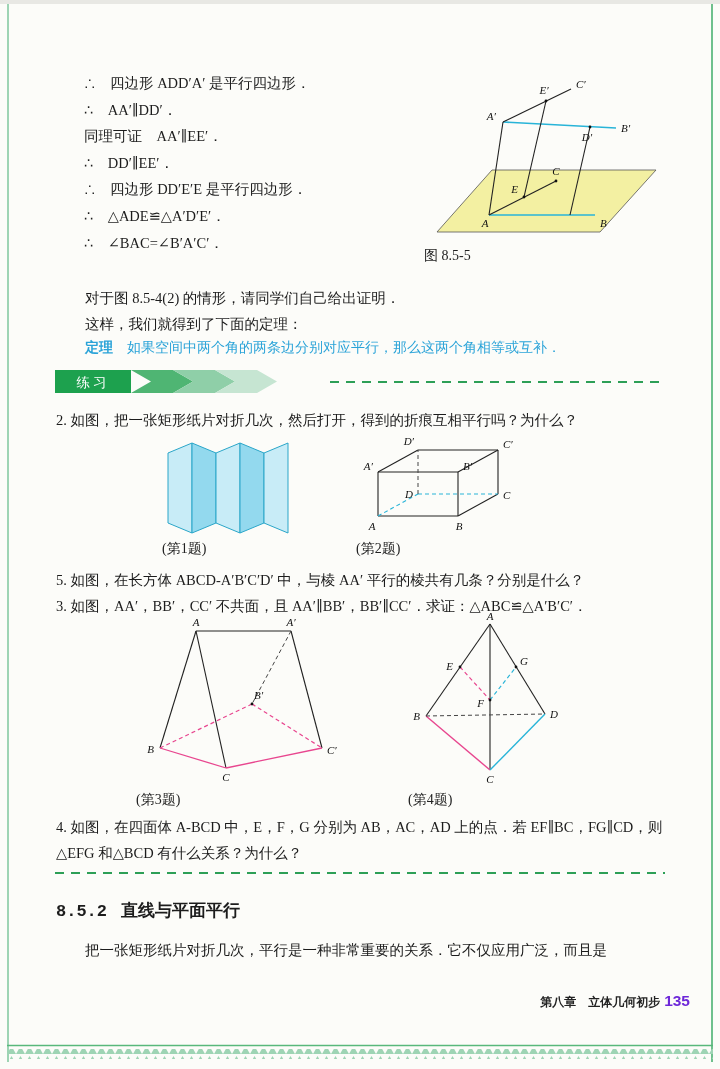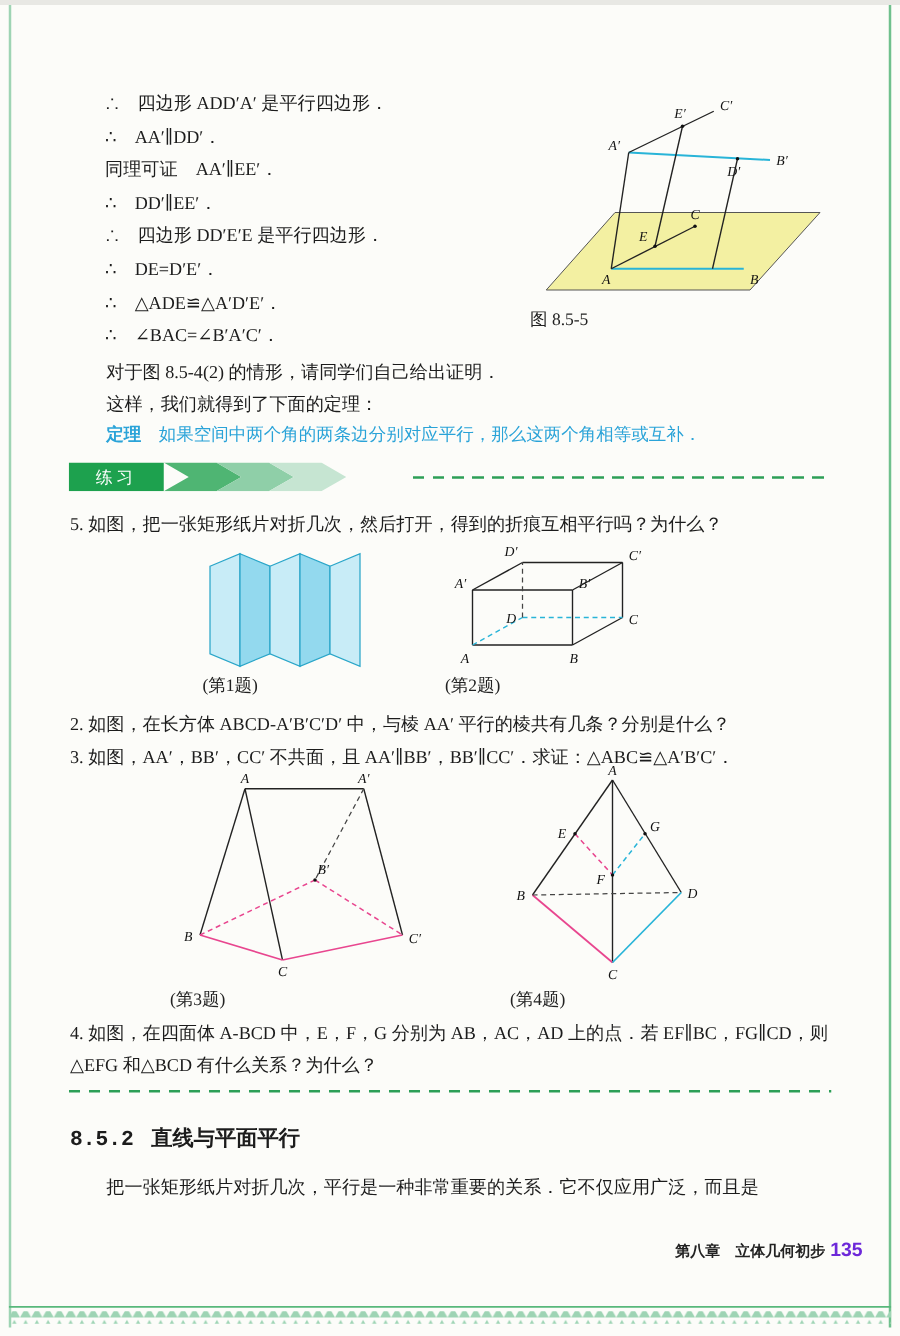--- a/index.html
+++ b/index.html
@@ -40,21 +40,20 @@
     <line x1="0" y1="1.5" x2="706" y2="1.5" stroke="#58b87b" stroke-width="1.5"></line>
     <rect x="0" y="5" width="706" height="10" fill="url(#tri)"></rect>
   </svg>
 
   <div class="abs" style="left:84px;top:66px;width:370px;">
     <div class="proof-line">∴　四边形 ADD′A′ 是平行四边形．</div>
     <div class="proof-line">∴　AA′∥DD′．</div>
     <div class="proof-line">同理可证　AA′∥EE′．</div>
     <div class="proof-line">∴　DD′∥EE′．</div>
     <div class="proof-line">∴　四边形 DD′E′E 是平行四边形．</div>
-    <div class="proof-line">∴　DE=D′E′．</div>
     <div class="proof-line">∴　△ADE≌△A′D′E′．</div>
     <div class="proof-line">∴　∠BAC=∠B′A′C′．</div>
   </div>
 
   <div class="abs body-text" style="left:56px;top:281px;width:612px;text-indent:2em;font-family:Liberation Serif, serif;">对于图 8.5-4(2) 的情形，请同学们自己给出证明．</div>
   <div class="abs body-text" style="left:56px;top:307px;width:612px;text-indent:2em;">这样，我们就得到了下面的定理：</div>
   <div class="abs theorem" style="left:85px;top:335px;width:590px;">
     <span class="theorem-label">定理</span><span>如果空间中两个角的两条边分别对应平行，那么这两个角相等或互补．</span>
   </div>
 
@@ -85,21 +84,21 @@
 
   <svg class="abs" style="left:55px;top:366px;" width="240" height="23" viewBox="0 0 240 23">
     <rect width="76" height="23" fill="#1da14e"></rect>
     <polygon points="76,0 118,0 138,11.5 118,23 76,23 96,11.5" fill="#4fb573"></polygon>
     <polygon points="118,0 160,0 180,11.5 160,23 118,23 138,11.5" fill="#8fcfa8"></polygon>
     <polygon points="160,0 202,0 222,11.5 202,23 160,23 180,11.5" fill="#c6e5d2"></polygon>
     <text class="banner-txt" x="38" y="16.5" text-anchor="middle">练习</text>
   </svg>
   <div class="abs dash-green" style="left:330px;top:377px;width:334px;"></div>
 
-  <div class="abs body-text" style="left:56px;top:403px;width:612px;">5. 如图，把一张矩形纸片对折几次，然后打开，得到的折痕互相平行吗？为什么？</div>
+  <div class="abs body-text" style="left:56px;top:403px;width:612px;">2. 如图，把一张矩形纸片对折几次，然后打开，得到的折痕互相平行吗？为什么？</div>
 
   <svg class="abs" style="left:162px;top:433px;" width="135" height="103" viewBox="0 0 135 103">
     <polygon points="6,16 30,6 30,96 6,86" fill="#c8ecf7" stroke="#2aa6c9" stroke-width="1"></polygon>
     <polygon points="30,6 54,16 54,86 30,96" fill="#93d9ee" stroke="#2aa6c9" stroke-width="1"></polygon>
     <polygon points="54,16 78,6 78,96 54,86" fill="#c8ecf7" stroke="#2aa6c9" stroke-width="1"></polygon>
     <polygon points="78,6 102,16 102,86 78,96" fill="#93d9ee" stroke="#2aa6c9" stroke-width="1"></polygon>
     <polygon points="102,16 126,6 126,96 102,86" fill="#c8ecf7" stroke="#2aa6c9" stroke-width="1"></polygon>
   </svg>
 
   <svg class="abs" style="left:356px;top:428px;" width="175" height="115" viewBox="0 0 175 115">
@@ -121,21 +120,21 @@
     <text class="vlabel" x="107" y="38" text-anchor="start">B′</text>
     <text class="vlabel" x="57" y="66" text-anchor="end">D</text>
     <text class="vlabel" x="147" y="67" text-anchor="start">C</text>
     <text class="vlabel" x="16" y="98" text-anchor="middle">A</text>
     <text class="vlabel" x="103" y="98" text-anchor="middle">B</text>
   </svg>
 
   <div class="abs fig-caption" style="left:162px;top:536px;width:135px;">(第1题)</div>
   <div class="abs fig-caption" style="left:356px;top:536px;width:175px;">(第2题)</div>
 
-  <div class="abs body-text" style="left:56px;top:563px;width:612px;">2. 如图，在长方体 ABCD-A′B′C′D′ 中，与棱 AA′ 平行的棱共有几条？分别是什么？</div>
+  <div class="abs body-text" style="left:56px;top:563px;width:612px;">5. 如图，在长方体 ABCD-A′B′C′D′ 中，与棱 AA′ 平行的棱共有几条？分别是什么？</div>
   <div class="abs body-text" style="left:56px;top:589px;width:612px;">3. 如图，AA′，BB′，CC′ 不共面，且 AA′∥BB′，BB′∥CC′．求证：△ABC≌△A′B′C′．</div>
 
   <svg class="abs" style="left:136px;top:612px;" width="205" height="172" viewBox="0 0 205 172">
     <line x1="60" y1="15" x2="155" y2="15" stroke="#222" stroke-width="1.1"></line>
     <line x1="60" y1="15" x2="24" y2="132" stroke="#222" stroke-width="1.1"></line>
     <line x1="60" y1="15" x2="90" y2="152" stroke="#222" stroke-width="1.1"></line>
     <line x1="155" y1="15" x2="186" y2="132" stroke="#222" stroke-width="1.1"></line>
     <line x1="155" y1="15" x2="116" y2="88" stroke="#444" stroke-width="1" stroke-dasharray="4 3"></line>
     <line x1="24" y1="132" x2="90" y2="152" stroke="#e8468f" stroke-width="1.3"></line>
     <line x1="90" y1="152" x2="186" y2="132" stroke="#e8468f" stroke-width="1.3"></line>

